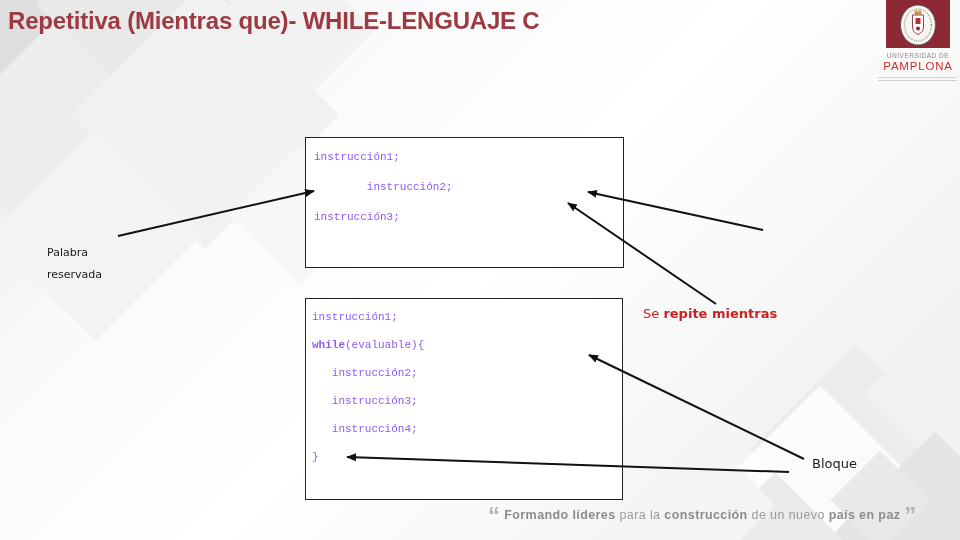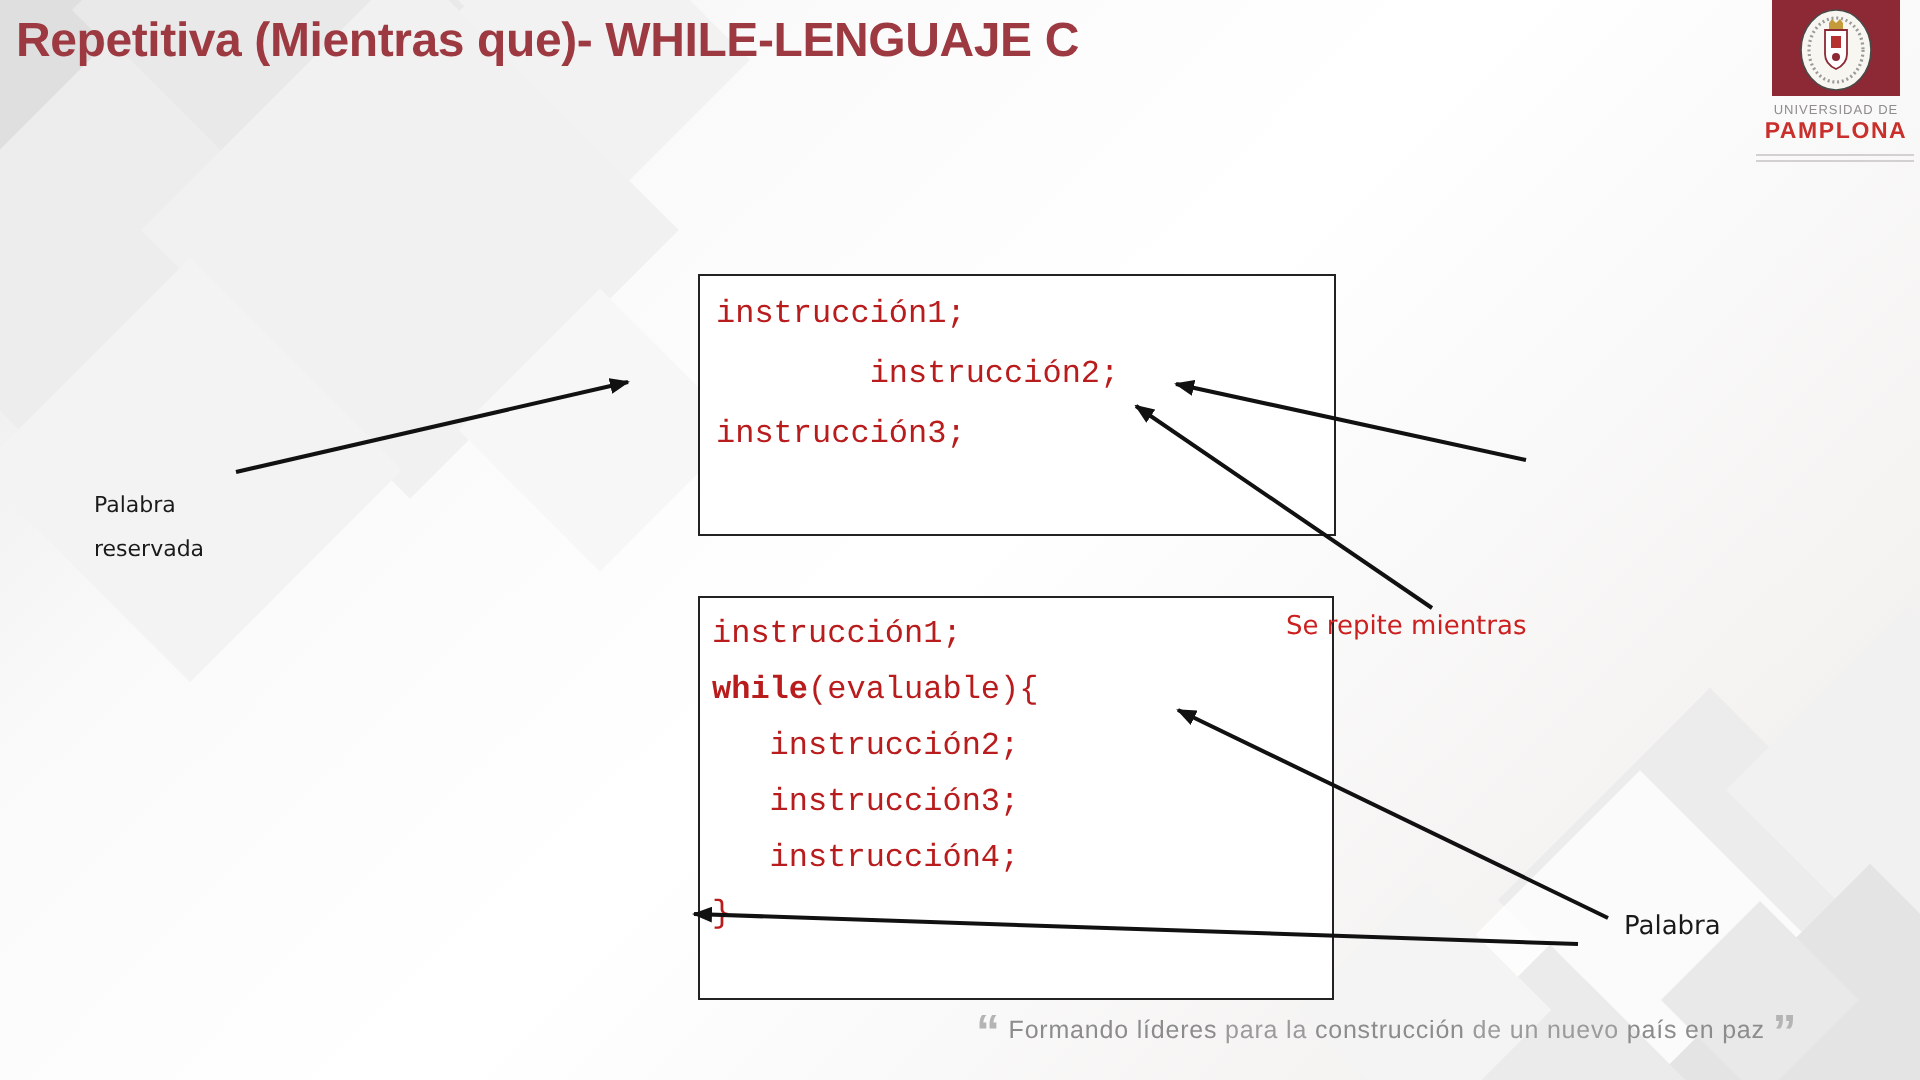--- a/index.html
+++ b/index.html
@@ -17,44 +17,44 @@
     position: absolute; left: 8px; top: 7px; z-index: 1;
     font-size: 24px; font-weight: bold; letter-spacing: -0.2px;
     color: #9d3941; margin: 0;
   }
 
   
   .logo-box { position: absolute; left: 886px; top: 0; width: 64px; height: 48px; background: #8c2934; z-index: 1; }
   .logo-univ { position: absolute; left: 877px; top: 52px; width: 82px; text-align: center;
     font-size: 6.5px; letter-spacing: 0.5px; color: #8f8d8d; z-index: 1; }
   .logo-name { position: absolute; left: 877px; top: 60px; width: 82px; text-align: center;
-    font-size: 11.5px; font-weight: bold; letter-spacing: 0.8px; color: #c9302c; z-index: 1; }
+    font-size: 11.5px; font-weight: normal; letter-spacing: 0.8px; color: #c9302c; z-index: 1; }
   .logo-rule { position: absolute; left: 878px; top: 77px; width: 79px; height: 2px;
     border-top: 1px solid #d2d0d0; border-bottom: 1px solid #d2d0d0; z-index: 1; }
 
   
   .codebox {
     position: absolute; z-index: 1;
     background: #ffffff; border: 1.5px solid #222222;
-    font-family: "Liberation Mono", monospace; font-size: 16px; color: #b91c1c; margin-left: 44px;
+    font-family: "Liberation Mono", monospace; font-size: 11px; color: #8b5cf6;
   }
   .box1 { left: 305px; top: 137px; width: 309px; height: 125px; padding: 4px 0 0 8px; }
   .box1 .cline { line-height: 30px; }
   .box2 { left: 305px; top: 298px; width: 310px; height: 196px; padding: 4px 0 0 6px; }
   .box2 .cline { line-height: 28px; }
   .cline { white-space: pre; }
   .kw { font-weight: bold; }
 
   
   .lab { position: absolute; z-index: 1; font-family: "DejaVu Sans", sans-serif; color: #1a1a1a; }
   .lab-palabra { left: 47px; top: 242px; width: 96px; font-size: 11px; line-height: 22px; }
   .lab-evaluable { left: 765px; top: 215px; font-size: 13px; line-height: 23px; white-space: pre-line; }
   .lab-repite { left: 643px; top: 303px; font-size: 13px; line-height: 22px; color: #cc1f1f; }
   .lab-bloque { left: 812px; top: 456px; font-size: 13px; }
-  .b { font-weight: normal; }
+  .b { font-weight: bold; }
 
   
   .arrows { position: absolute; left: 0; top: 0; z-index: 2; pointer-events: none; }
 
   
   .footer { position: absolute; left: 488px; top: 508px; z-index: 1; white-space: nowrap;
     font-size: 12.5px; letter-spacing: 0.4px; color: #9c9b9b; }
   .footer .b { color: #8d8c8c; }
   .quote { font-size: 24px; font-weight: bold; color: #b5b4b4; position: relative; top: 5px; line-height: 0; }
 </style>
@@ -108,21 +108,21 @@
     <div class="cline">   instrucción2;</div>
     <div class="cline">   instrucción3;</div>
     <div class="cline">   instrucción4;</div>
     <div class="cline">}</div>
   </div>
 
   <div class="lab lab-palabra">Palabra reservada</div>
   <div class="lab lab-repite">
     <div><span>Se </span><span class="b">repite mientras</span></div>
   </div>
-  <div class="lab lab-bloque">Palabra</div>
+  <div class="lab lab-bloque">Bloque</div>
 
   <svg class="arrows" width="960" height="540">
     <defs>
       <marker id="ah" markerWidth="10" markerHeight="8" refX="9" refY="4" orient="auto" markerUnits="userSpaceOnUse">
         <path d="M0,0 L10,4 L0,8 Z" fill="#111111"></path>
       </marker>
     </defs>
     <line x1="118" y1="236" x2="314" y2="191" stroke="#111111" stroke-width="2" marker-end="url(#ah)"></line>
     <line x1="763" y1="230" x2="588" y2="192" stroke="#111111" stroke-width="2" marker-end="url(#ah)"></line>
     <line x1="716" y1="304" x2="568" y2="203" stroke="#111111" stroke-width="2" marker-end="url(#ah)"></line>

